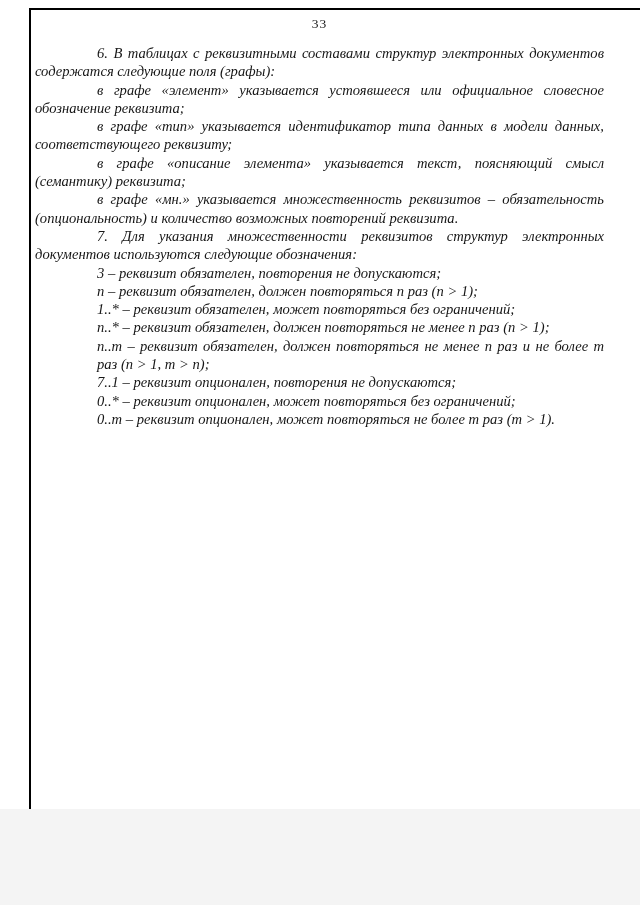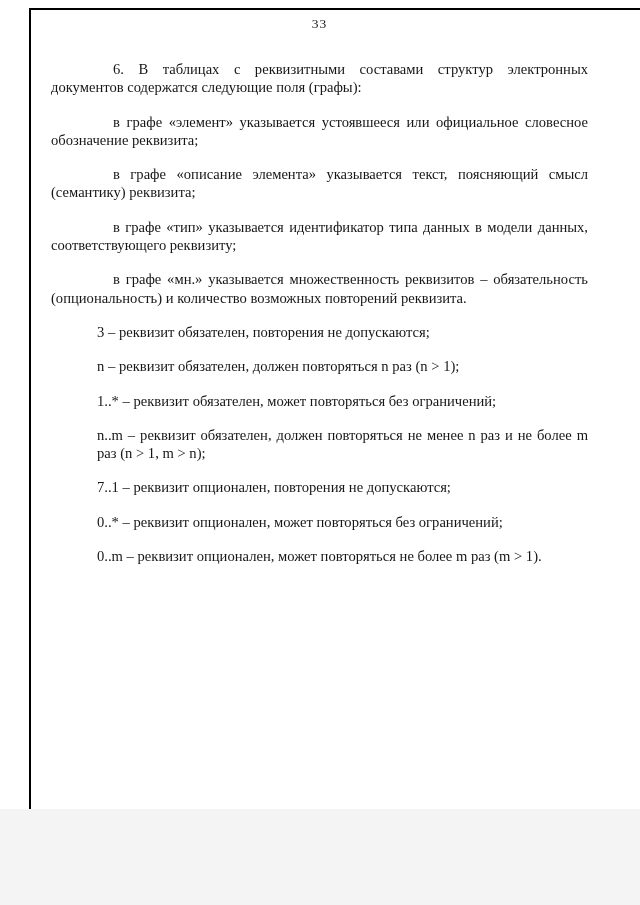--- a/index.html
+++ b/index.html
@@ -57,21 +57,22 @@
   }
   .content {
     position: absolute;
     left: 35px;
     top: 44px;
     width: 569px;
     font-size: 14.6px;
     line-height: 18.3px;
   }
   .content p {
-    margin: 16px;
+    margin: 0;
+    font-style: italic;
   }
   .para {
     text-align: justify;
     text-indent: 62px;
   }
   .item {
     text-align: justify;
     margin-left: 62px !important;
   }
 </style>
@@ -82,25 +83,27 @@
 
   <div class="scan-top"></div>
   <div class="scan-left"></div>
   <div class="scan-bottom"></div>
 
   <div class="pagenum">33</div>
 
   <div class="content">
     <p class="para">6. В таблицах с реквизитными составами структур электронных документов содержатся следующие поля (графы):</p>
     <p class="para">в графе «элемент» указывается устоявшееся или официальное словесное обозначение реквизита;</p>
+    <p class="para">в графе «тип» указывается идентификатор типа данных в модели данных, соответствующего реквизиту;</p>
     <p class="para">в графе «описание элемента» указывается текст, поясняющий смысл (семантику) реквизита;</p>
-    <p class="para">в графе «тип» указывается идентификатор типа данных в модели данных, соответствующего реквизиту;</p>
     <p class="para">в графе «мн.» указывается множественность реквизитов – обязательность (опциональность) и количество возможных повторений реквизита.</p>
+    <p class="para">7. Для указания множественности реквизитов структур электронных документов используются следующие обозначения:</p>
     <p class="item">3 – реквизит обязателен, повторения не допускаются;</p>
     <p class="item">n – реквизит обязателен, должен повторяться n раз (n &gt; 1);</p>
     <p class="item">1..* – реквизит обязателен, может повторяться без ограничений;</p>
+    <p class="item">n..* – реквизит обязателен, должен повторяться не менее n раз (n &gt; 1);</p>
     <p class="item">n..m – реквизит обязателен, должен повторяться не менее n раз и не более m раз (n &gt; 1, m &gt; n);</p>
     <p class="item">7..1 – реквизит опционален, повторения не допускаются;</p>
     <p class="item">0..* – реквизит опционален, может повторяться без ограничений;</p>
     <p class="item">0..m – реквизит опционален, может повторяться не более m раз (m &gt; 1).</p>
   </div>
 
 </div>
 
 </body></html>

